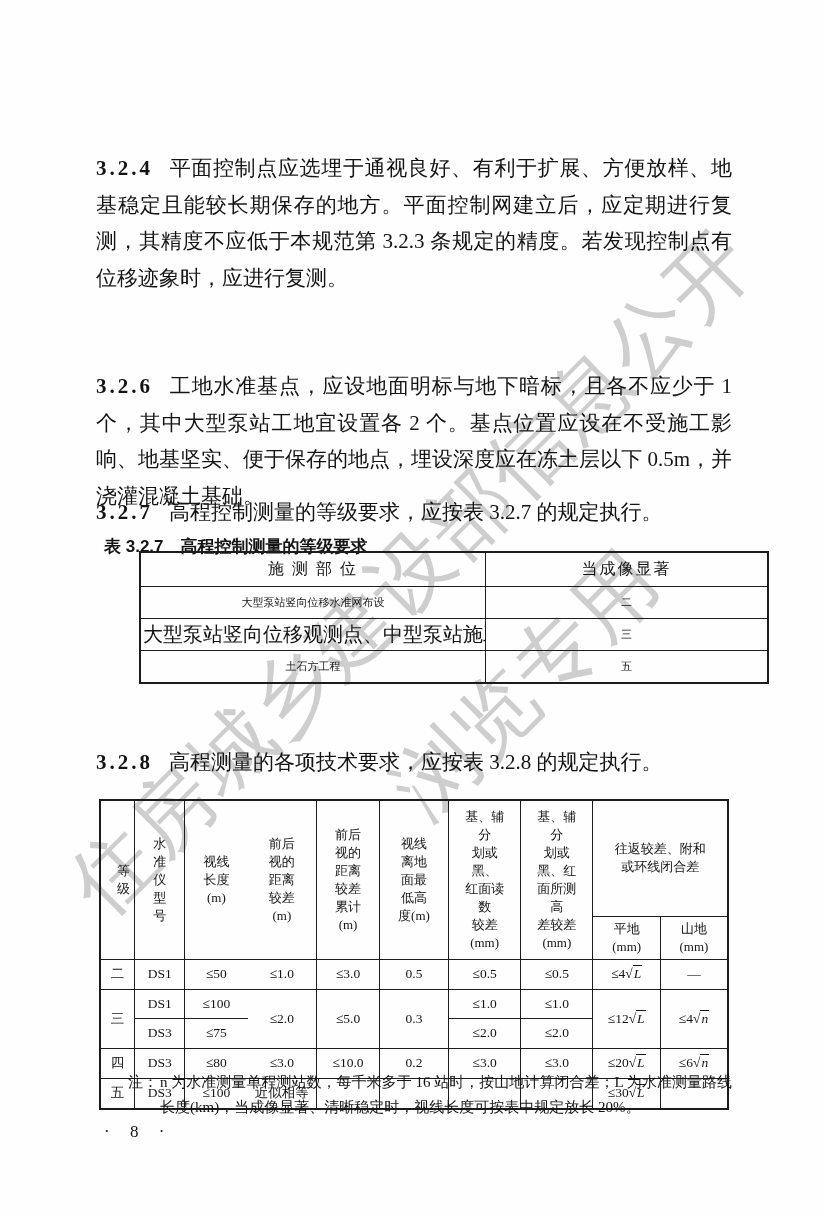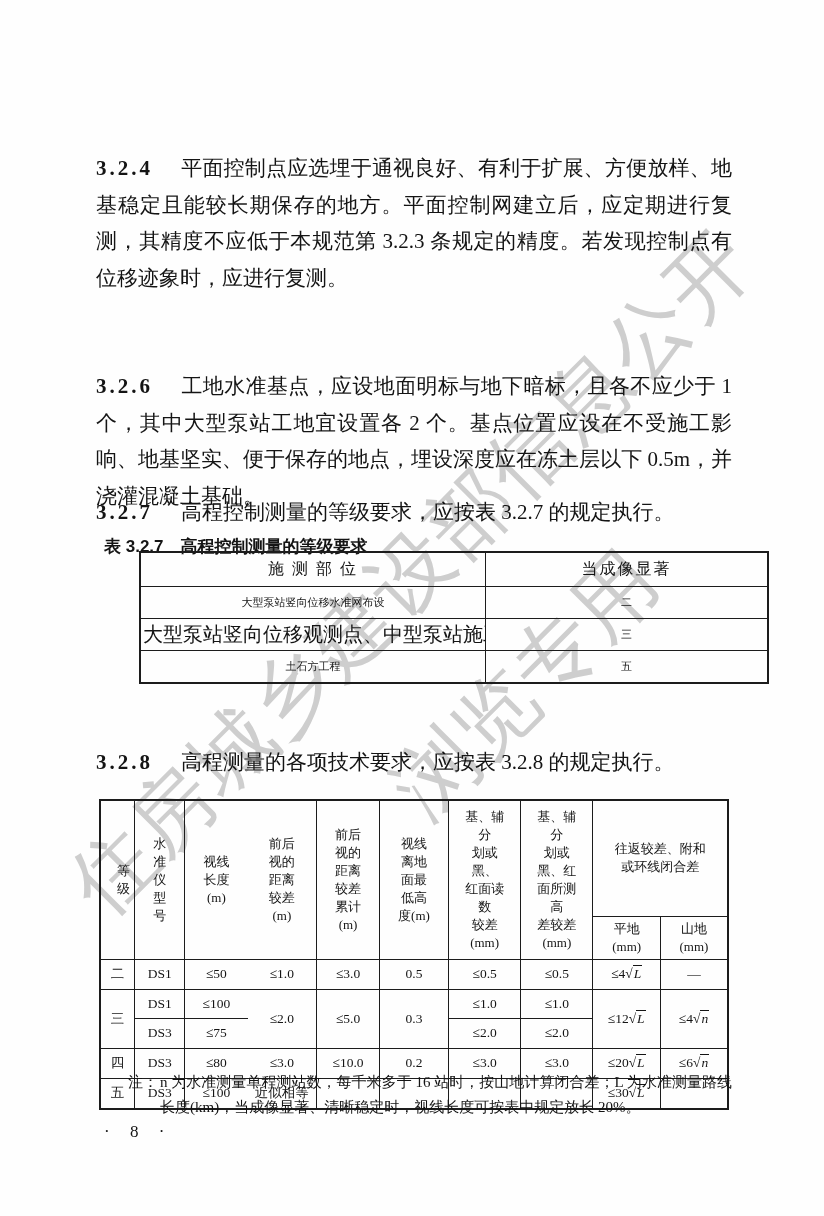--- a/index.html
+++ b/index.html
@@ -31,21 +31,21 @@
   .content-block{position:absolute;z-index:1;}
   .clause{
     left:96px;width:636px;
     font-size:21px;line-height:36.5px;
     text-align:justify;
     margin:0;
   }
   .clause-num{
     font-weight:bold;
     letter-spacing:3px;
-    margin-right:28px;
+    margin-right:16px;
     white-space:nowrap;
   }
   .p324{top:150px;}
   .p325{top:296px;}
   .p326{top:368px;}
   .p327{top:494px;}
   .p328{top:744px;}
   
   .tbl-title{
     left:96px;width:636px;

